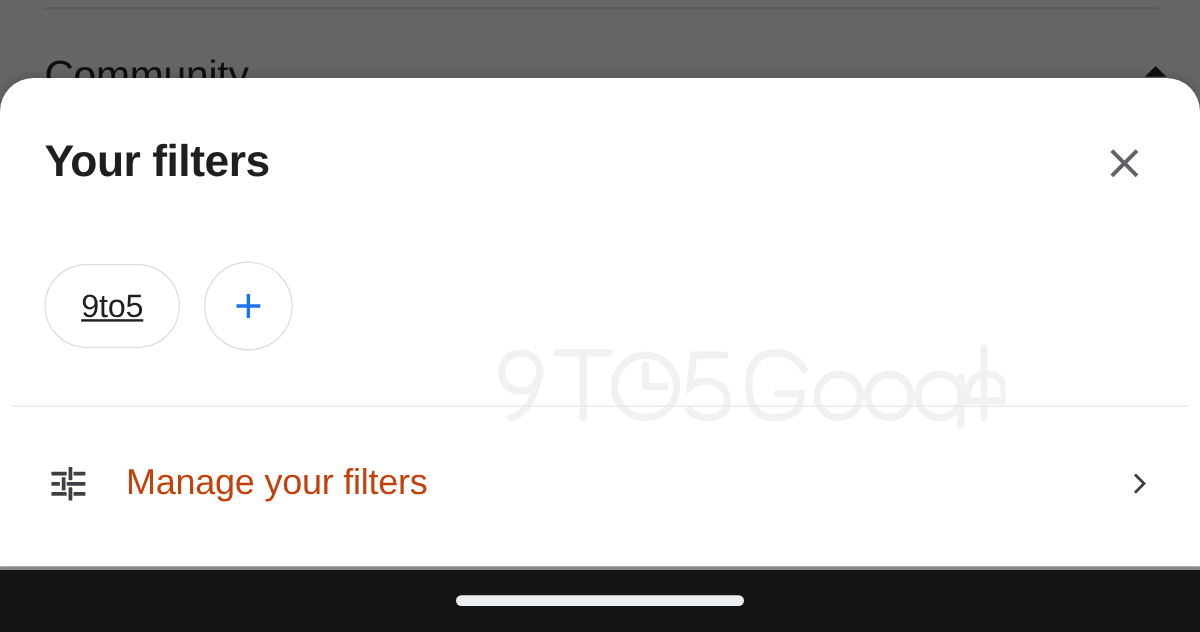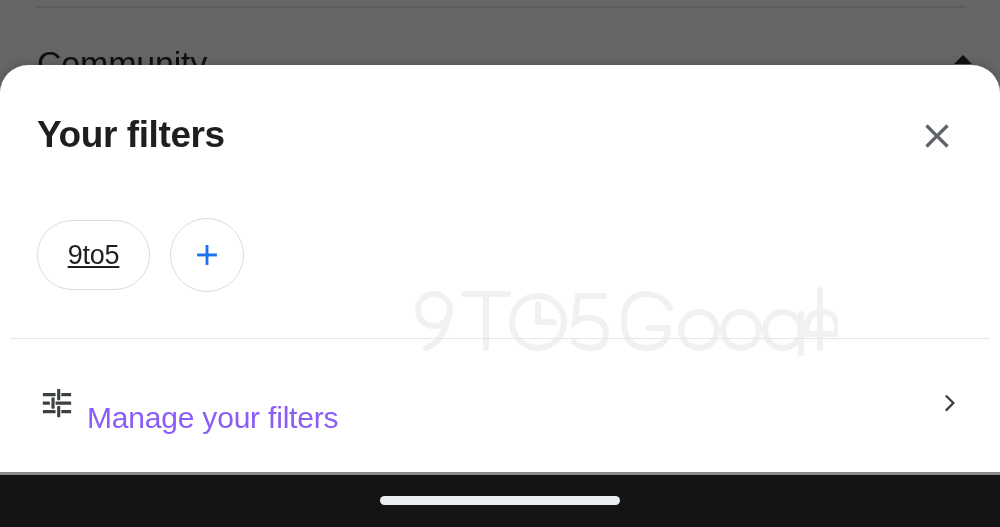--- a/index.html
+++ b/index.html
@@ -182,28 +182,27 @@
     transform: translateY(-50%);
     width: 40px;
     height: 40px;
     display: flex;
     align-items: center;
     justify-content: center;
   }
   .tune-icon svg { display: block; }
   .manage-label {
     position: absolute;
-    left: 87px;
+    left: 105px;
     top: 50%;
     transform: translateY(-50%);
     font-size: 30px;
-    color: #8b5cf6;
+    color: #c2410c;
     letter-spacing: -0.2px;
     white-space: nowrap;
-    margin-top: 15px;
   }
   .chevron {
     position: absolute;
     right: 32px;
     top: 50%;
     transform: translateY(-50%);
     width: 36px;
     height: 36px;
     display: flex;
     align-items: center;

